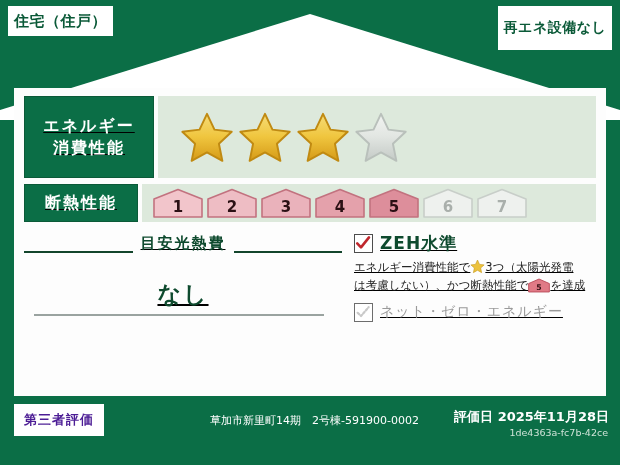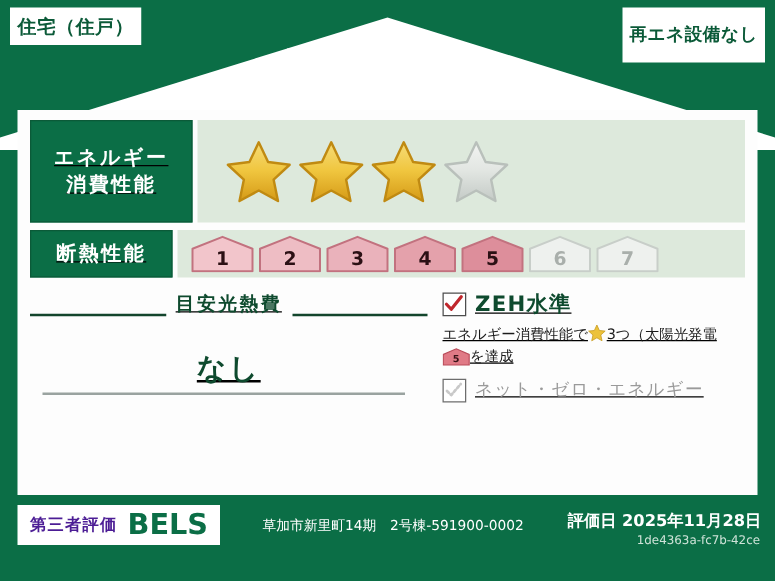--- a/index.html
+++ b/index.html
@@ -286,21 +286,21 @@
             <svg width="16" height="16" viewBox="0 0 16 16">
               <path d="M2.2 8.4 L6 12.4 L14 2.4" stroke="#c0272d" stroke-width="2.6" fill="none" stroke-linecap="round" stroke-linejoin="round"></path>
             </svg>
           </span>
           <span id="zeh-title">ZEH水準</span>
         </div>
 
         <div id="zeh-desc">
           <span>エネルギー消費性能で</span><span class="inline-star"><svg viewBox="0 0 24 24" width="15" height="15">
                 <polygon points="12,1.6 15.2,8.6 22.6,9.4 17,14.4 18.6,21.8 12,18 5.4,21.8 7,14.4 1.4,9.4 8.8,8.6" fill="#ecc23c" stroke="#c79a1e" stroke-width="1"></polygon>
-              </svg></span><span>3つ（太陽光発電</span><br><span class="inline-house"><svg viewBox="0 0 34 22" width="22" height="15">
+              </svg></span><span>3つ（太陽光発電</span><br><span>は考慮しない）、かつ断熱性能で</span><span class="inline-house"><svg viewBox="0 0 34 22" width="22" height="15">
                 <polygon points="1,21 1,8 17,1 33,8 33,21" fill="#e07a86" stroke="#b94a58" stroke-width="1.4"></polygon>
                 <text x="17" y="17.5" font-size="12" font-weight="bold" text-anchor="middle" fill="#3a1318" font-family="DejaVu Sans, sans-serif">5</text>
               </svg></span><span>を達成</span>
         </div>
 
         <div class="zeh-line" id="nzeb-line">
           <span class="chk">
             <svg width="16" height="16" viewBox="0 0 16 16">
               <path d="M2.6 8.8 L6 12 L13.6 3.2" stroke="#c9c9c9" stroke-width="2.2" fill="none" stroke-linecap="round" stroke-linejoin="round" stroke-dasharray="2 2"></path>
             </svg>
@@ -308,20 +308,19 @@
           <span id="nzeb-text">ネット・ゼロ・エネルギー</span>
         </div>
 
       </div>
     </div>
   </div>
 
   <div id="footer">
     <div id="bels-box">
       <span id="bels-jp">第三者評価</span>
-      <span id="bels-en">BELS</span>
     </div>
     <div id="footer-address">草加市新里町14期　2号棟-591900-0002</div>
     <div id="footer-date">評価日 2025年11月28日</div>
     <div id="footer-id">1de4363a-fc7b-42ce</div>
   </div>
 
 </div>
 
 </body></html>

